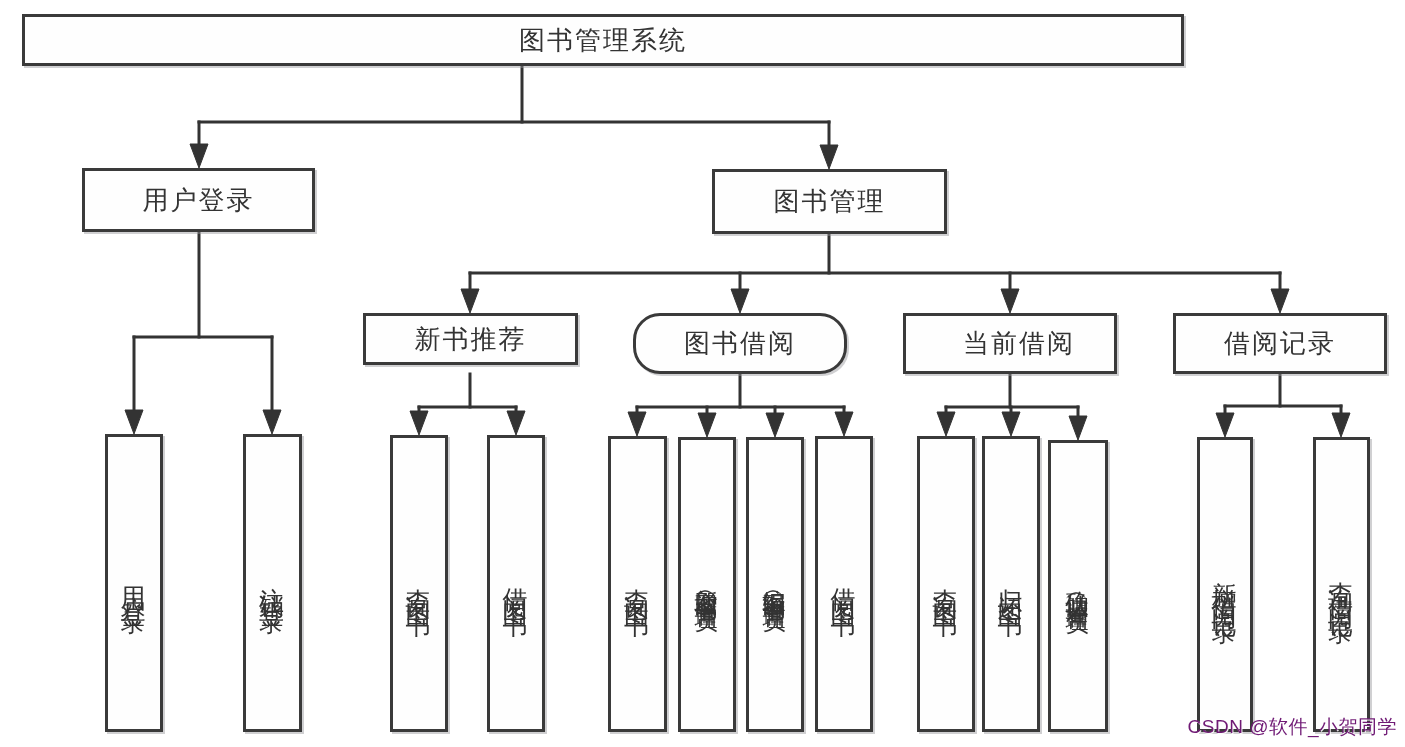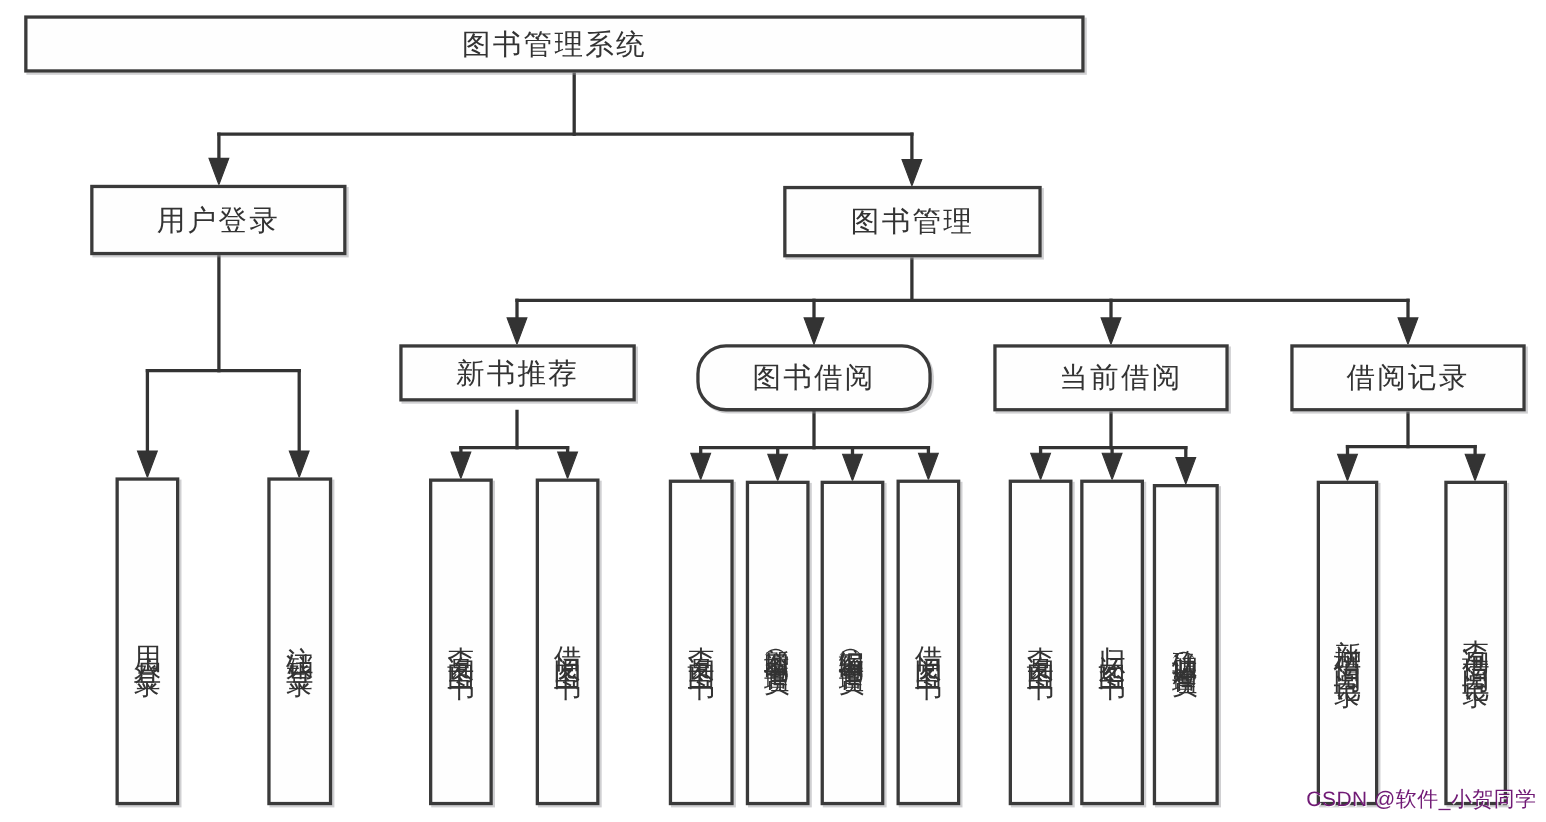--- a/index.html
+++ b/index.html
@@ -142,21 +142,21 @@
     <g>
       <line x1="1280" y1="374" x2="1280" y2="406"></line>
       <line x1="1225" y1="406" x2="1341" y2="406"></line>
       <line x1="1225" y1="406" x2="1225" y2="415"></line>
       <polygon points="1225,437 1216,413 1234,413"></polygon>
       <line x1="1341" y1="406" x2="1341" y2="415"></line>
       <polygon points="1341,437 1332,413 1350,413"></polygon>
     </g>
   </svg>
 
-  <div class="node h-node" style="left:22px; top:14px; width:964px; height:52px;">图书管理系统</div>
+  <div class="node h-node" style="left:22px; top:14px; width:1162px; height:52px;">图书管理系统</div>
 
   <div class="node h-node" style="left:82px; top:168px; width:233px; height:64px;">用户登录</div>
   <div class="node h-node" style="left:712px; top:169px; width:235px; height:65px;">图书管理</div>
 
   <div class="node h-node" style="left:363px; top:313px; width:215px; height:52px;">新书推荐</div>
   <div class="node h-node" style="left:633px; top:313px; width:214px; height:61px;border-radius:27px;">图书借阅</div>
   <div class="node h-node" style="left:903px; top:313px; width:214px; height:61px;padding-left:18px;">当前借阅</div>
   <div class="node h-node" style="left:1173px; top:313px; width:214px; height:61px;">借阅记录</div>
 
   <div class="node leaf" style="left:105px; top:434px; width:58px; height:298px;">用户登录</div>

